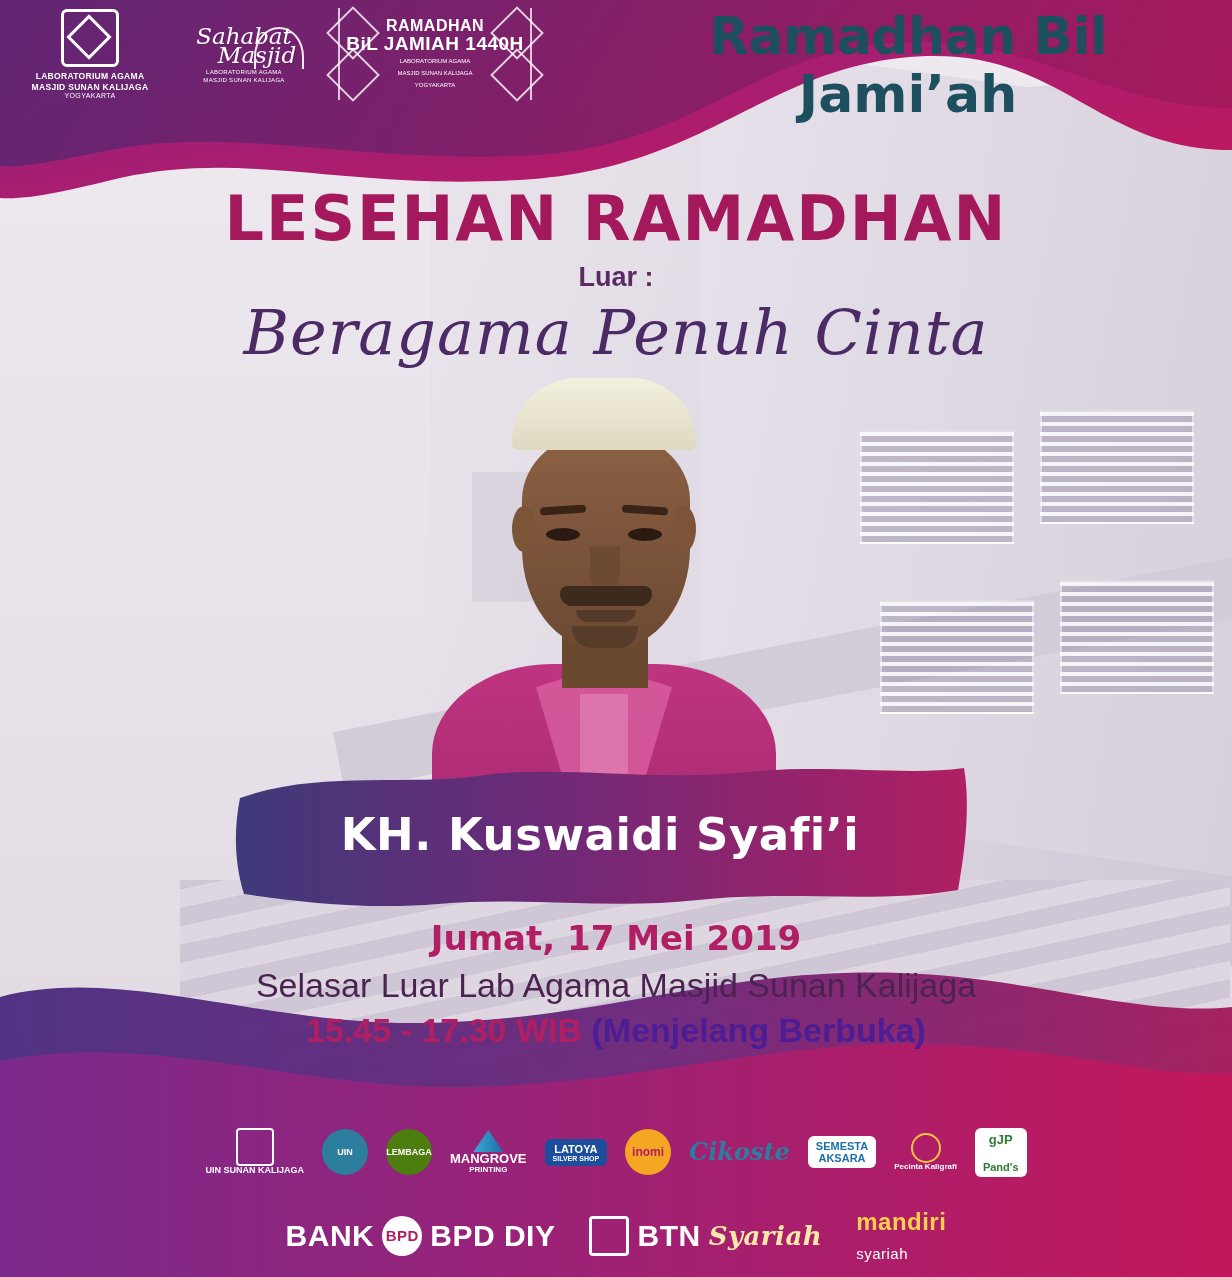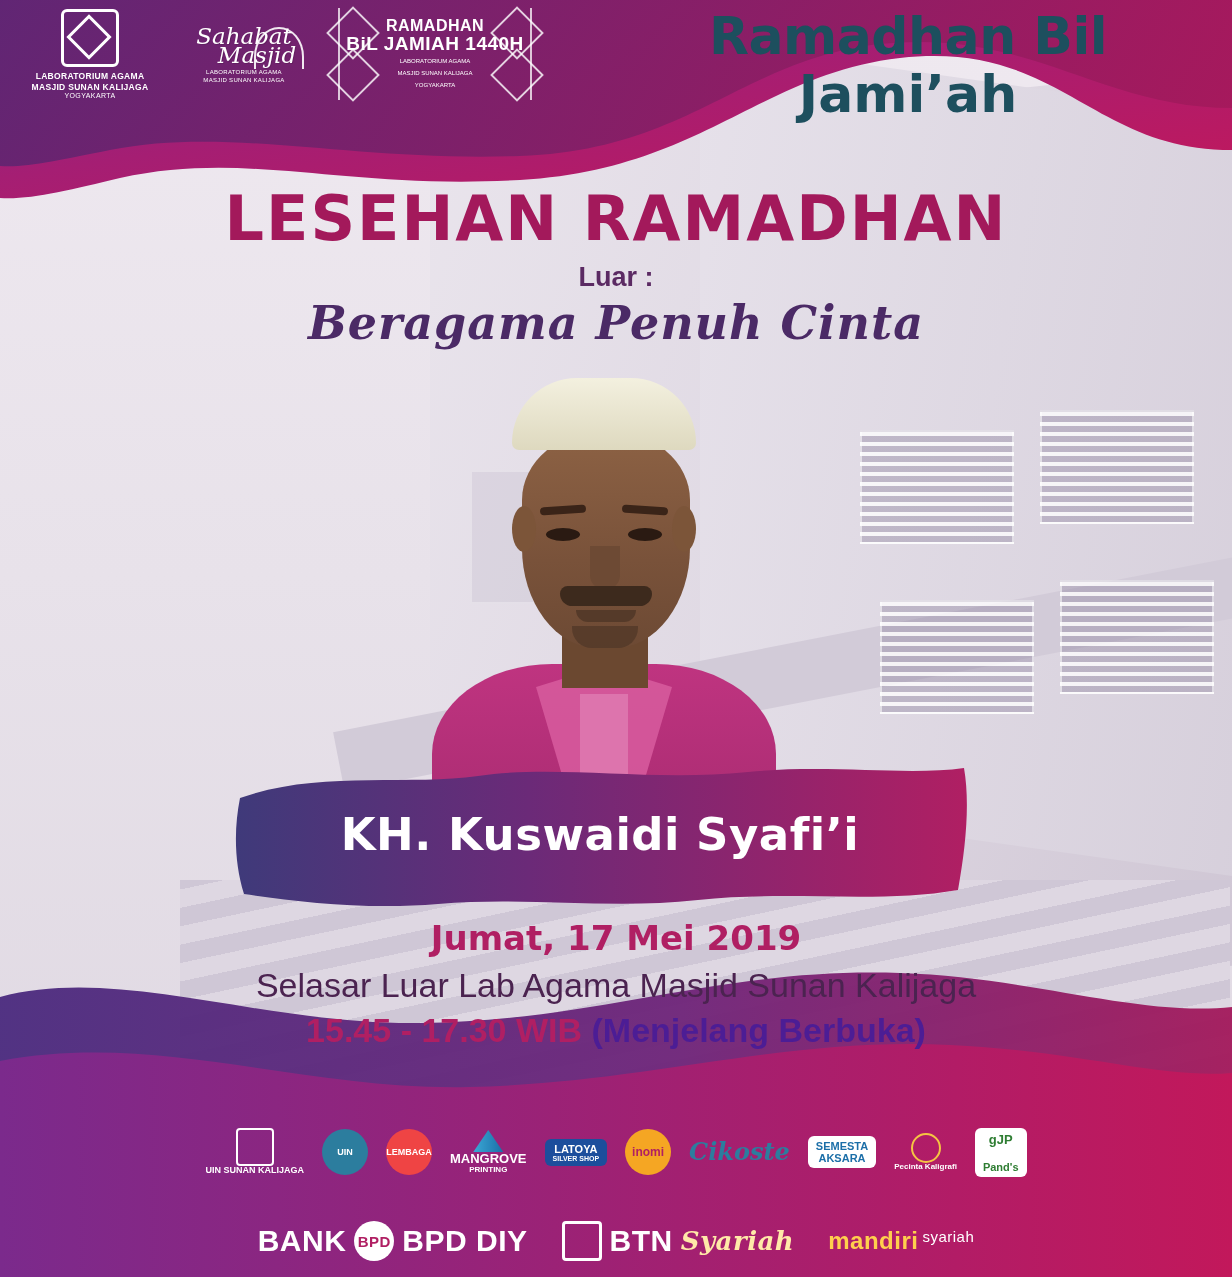--- a/index.html
+++ b/index.html
@@ -232,22 +232,22 @@
     z-index: 9;
   }
   .tema-value {
     position: absolute;
     left: 0;
     top: 296px;
     width: 1232px;
     text-align: center;
     font-family: "DejaVu Serif", serif;
     font-style: italic;
-    font-weight: bold;
-    font-size: 46px;
+    font-weight: normal;
+    font-size: 62px;
     color: #4b2a66;
     letter-spacing: 1px;
     z-index: 9;
   }
 
   
   .speaker {
     position: absolute;
     left: 404px;
     top: 378px;
@@ -487,22 +487,22 @@
     color: #ffffff;
     font-size: 30px;
   }
   .bank.btn .sy {
     font-family: "DejaVu Serif", serif;
     font-style: italic;
     font-size: 26px;
     color: #ffe9a8;
   }
   .bank.mandiri {
-    flex-direction: row;
-    gap: 4px;
+    flex-direction: column;
+    gap: 12px;
     font-size: 24px;
     color: #ffcf4d;
     line-height: 1;
     align-items: flex-start;
   }
   .bank.mandiri .s2 { font-size: 15px; color: #ffffff; font-weight: normal; }
 </style>
 </head>
 <body>
 
@@ -637,21 +637,21 @@
   </svg>
 
   <div class="sponsors">
     <div class="sp-logo">
       <div style="width:34px;height:34px;border:2px solid #fff;border-radius:4px;"></div>
       <div>UIN SUNAN KALIJAGA</div>
     </div>
     <div class="circle-logo" style="background:#2c7d9e;color:#fff;">
       <span>UIN</span>
     </div>
-    <div class="circle-logo" style="background:#ef4444;color:#fff;">
+    <div class="circle-logo" style="background:#4d7c0f;color:#fff;">
       <span>LEMBAGA</span>
     </div>
     <div class="sp-logo">
       <div style="width:30px;height:22px;background:linear-gradient(90deg,#3ba9d6,#1b6fa8);clip-path:polygon(0 100%,50% 0,100% 100%);"></div>
       <div style="font-size:13px;">MANGROVE</div>
       <div style="font-size:8px;">PRINTING</div>
     </div>
     <div class="chip" style="background:#1c4e9c;color:#fff;flex-direction:column;gap:0;">
       <span>LATOYA</span>
       <span style="font-size:7px;">SILVER SHOP</span>

